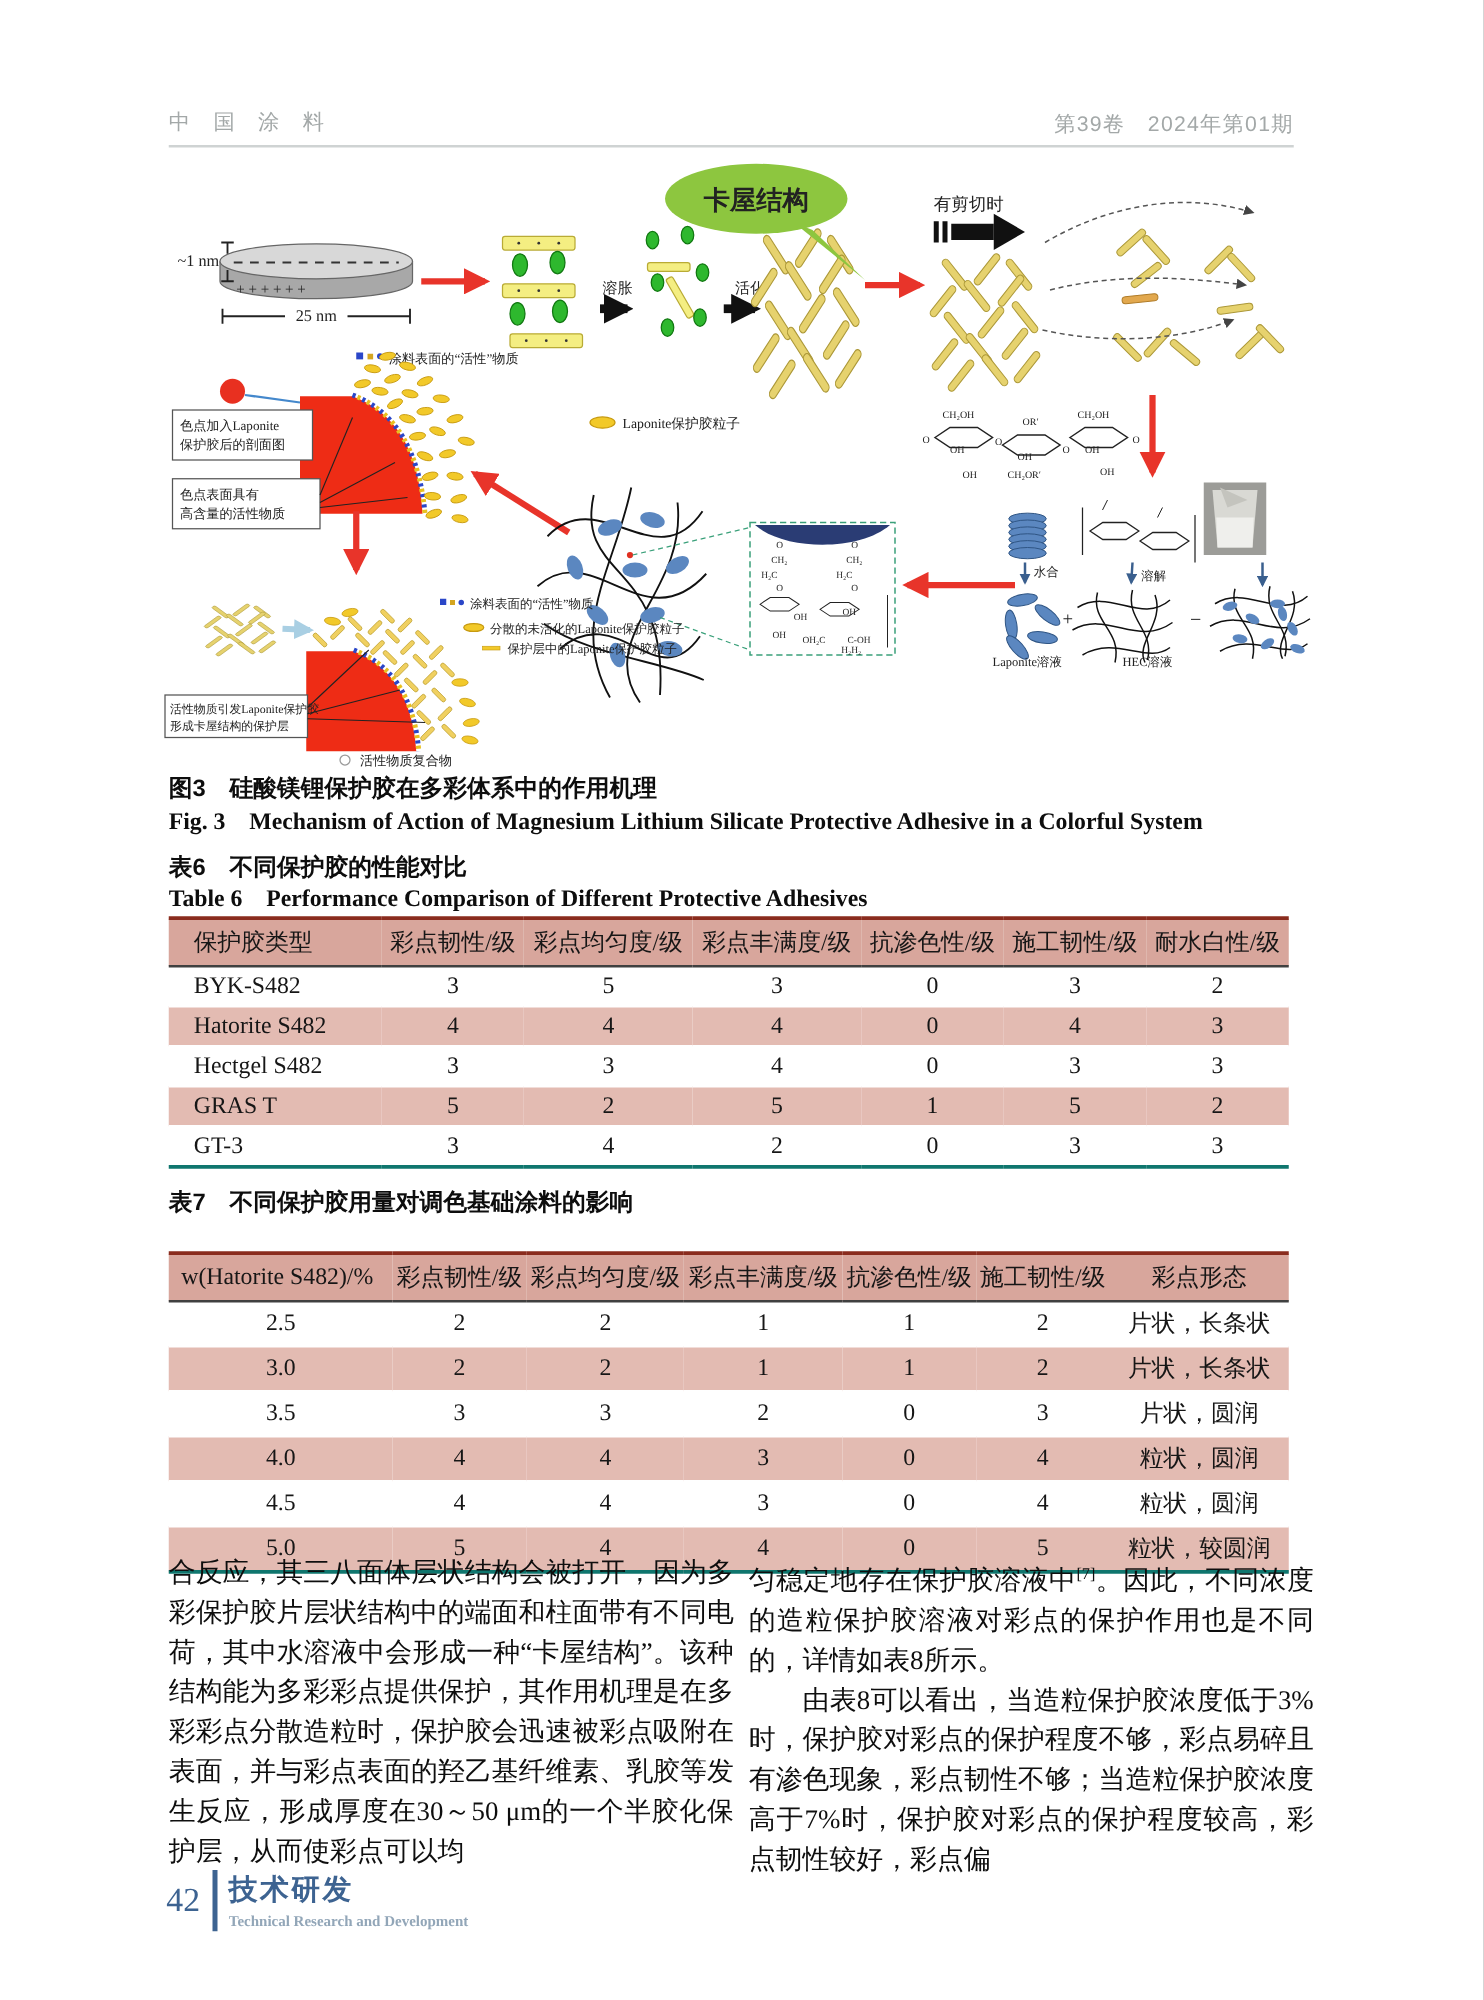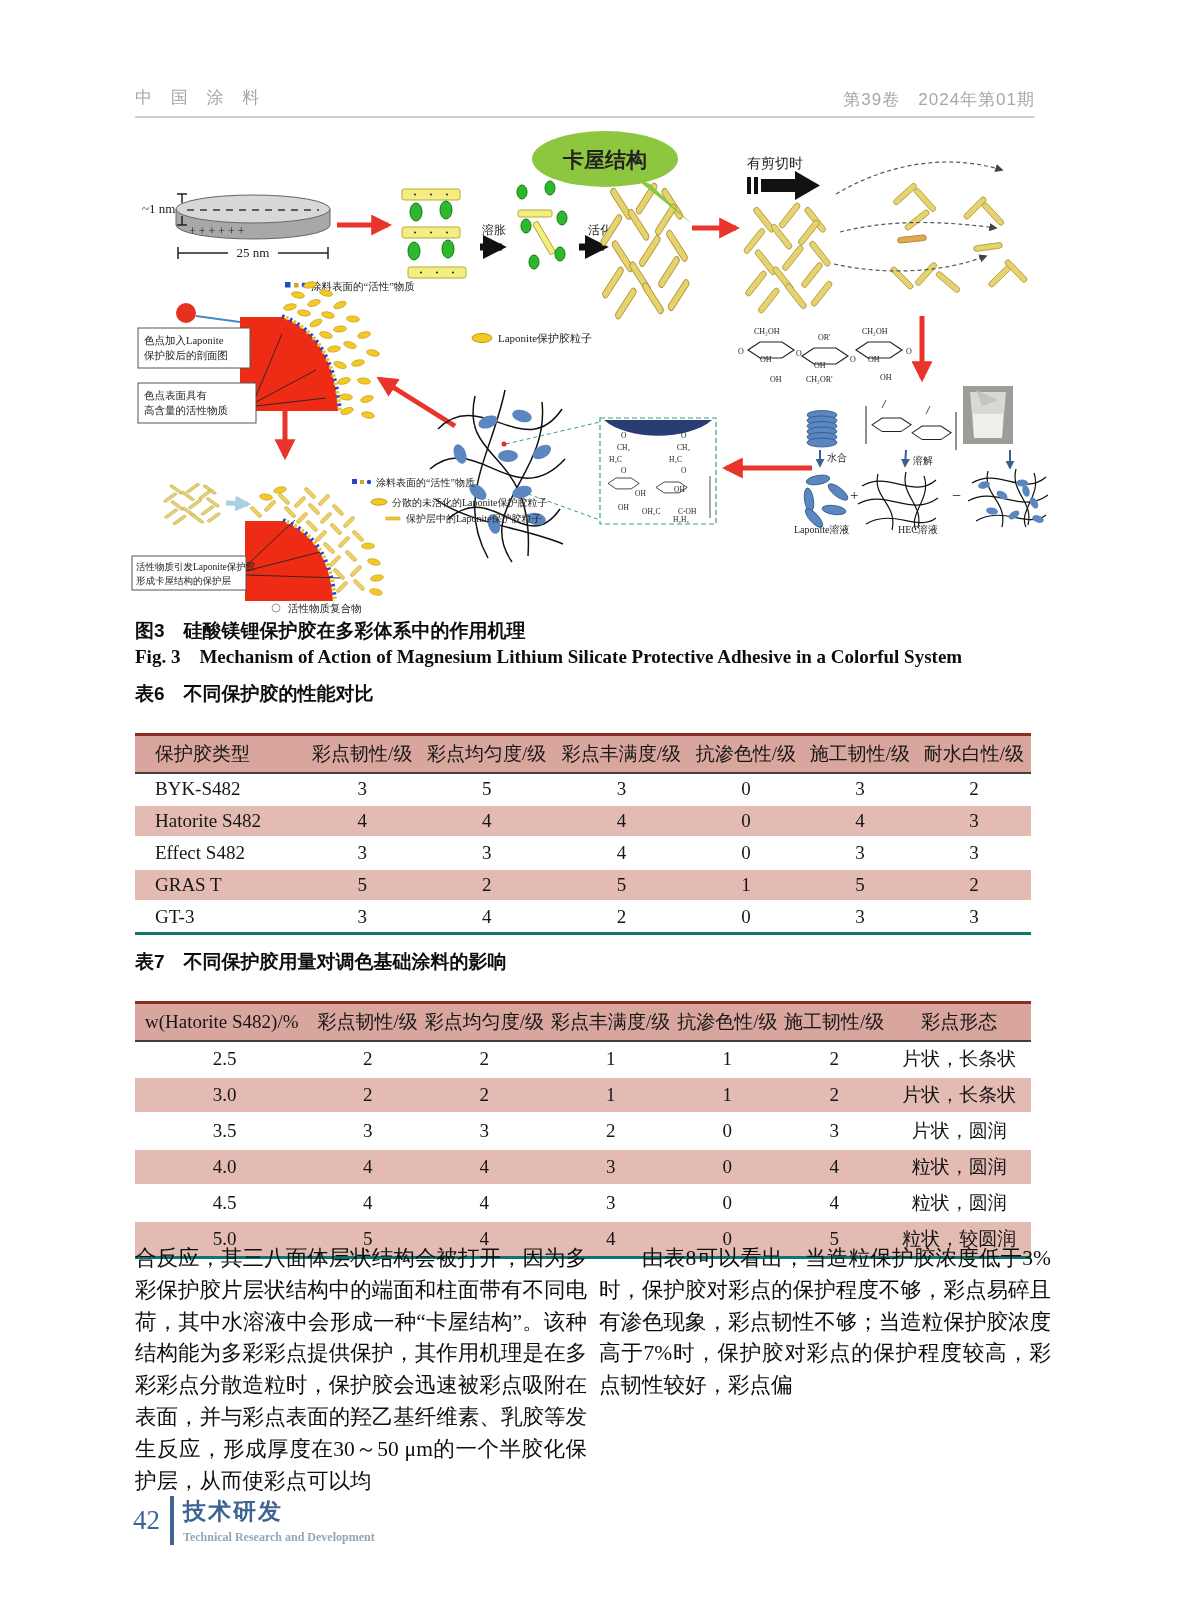--- a/index.html
+++ b/index.html
@@ -506,20 +506,21 @@
     <g>
       <circle cx="146" cy="482" r="4" fill="none" stroke="#999"></circle>
       <text x="158" y="486" font-size="10.5">活性物质复合物</text>
     </g>
   </svg>
 
   <div id="cap-fig-cn" class="cap cap-cn">图3　硅酸镁锂保护胶在多彩体系中的作用机理</div>
   <div id="cap-fig-en" class="cap cap-en">Fig. 3　Mechanism of Action of Magnesium Lithium Silicate Protective Adhesive in a Colorful System</div>
 
   <div id="cap-t6-cn" class="cap cap-cn">表6　不同保护胶的性能对比</div>
+  <div id="cap-t6-en" class="cap cap-en">Table 6　Performance Comparison of Different Protective Adhesives</div>
   <table id="table6">
     <thead>
         <tr>
           <th class="c-first">保护胶类型</th>
           <th>彩点韧性/级</th>
           <th>彩点均匀度/级</th>
           <th>彩点丰满度/级</th>
           <th>抗渗色性/级</th>
           <th>施工韧性/级</th>
           <th class="c-last">耐水白性/级</th>
@@ -538,21 +539,21 @@
         <tr>
           <td class="c-first">Hatorite S482</td>
           <td>4</td>
           <td>4</td>
           <td>4</td>
           <td>0</td>
           <td>4</td>
           <td class="c-last">3</td>
         </tr>
         <tr>
-          <td class="c-first">Effect S482</td>
+          <td class="c-first">Hectgel S482</td>
           <td>3</td>
           <td>3</td>
           <td>4</td>
           <td>0</td>
           <td>3</td>
           <td class="c-last">3</td>
         </tr>
         <tr>
           <td class="c-first">GRAS T</td>
           <td>5</td>
@@ -642,20 +643,21 @@
           <td>5</td>
           <td class="c-last">粒状，较圆润</td>
         </tr>
       </tbody>
   </table>
 
   <div id="col-left" class="col">
     <p>合反应，其三八面体层状结构会被打开，因为多彩保护胶片层状结构中的端面和柱面带有不同电荷，其中水溶液中会形成一种“卡屋结构”。该种结构能为多彩彩点提供保护，其作用机理是在多彩彩点分散造粒时，保护胶会迅速被彩点吸附在表面，并与彩点表面的羟乙基纤维素、乳胶等发生反应，形成厚度在30～50 μm的一个半胶化保护层，从而使彩点可以均</p>
   </div>
   <div id="col-right" class="col">
+    <p><span>匀稳定地存在保护胶溶液中</span><sup>[7]</sup><span>。因此，不同浓度的造粒保护胶溶液对彩点的保护作用也是不同的，详情如表8所示。</span></p>
     <p class="indent">由表8可以看出，当造粒保护胶浓度低于3%时，保护胶对彩点的保护程度不够，彩点易碎且有渗色现象，彩点韧性不够；当造粒保护胶浓度高于7%时，保护胶对彩点的保护程度较高，彩点韧性较好，彩点偏</p>
   </div>
 
   <div class="page-footer">
     <div class="page-num">42</div>
     <div class="footer-bar"></div>
     <div>
       <div class="footer-sec-cn">技术研发</div>
       <div class="footer-sec-en">Technical Research and Development</div>
     </div>

